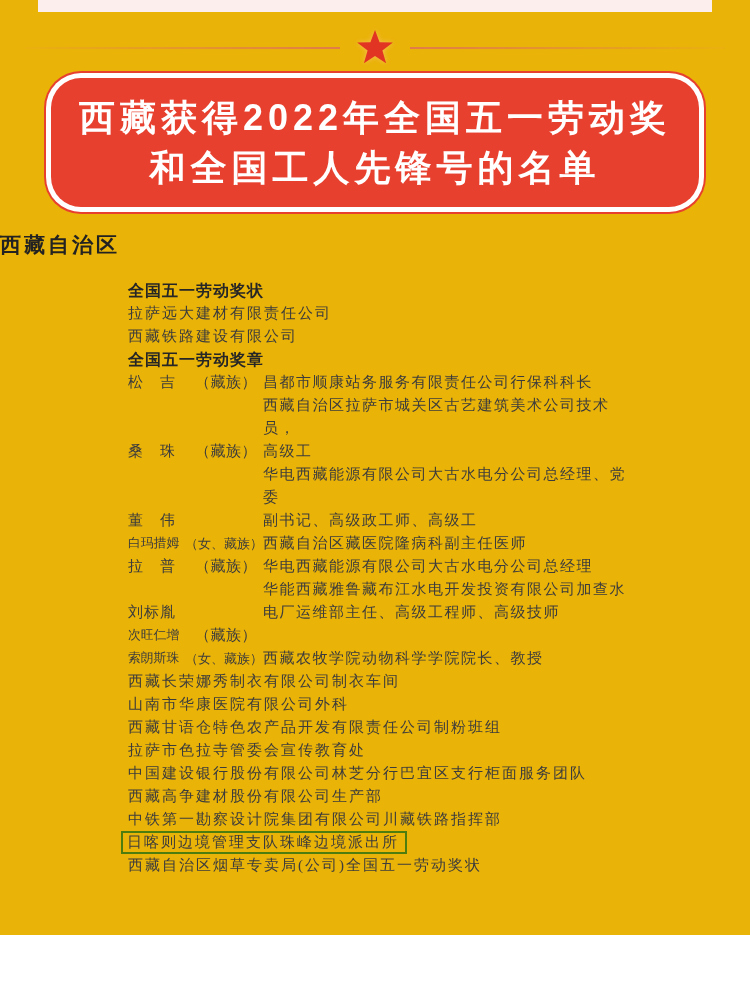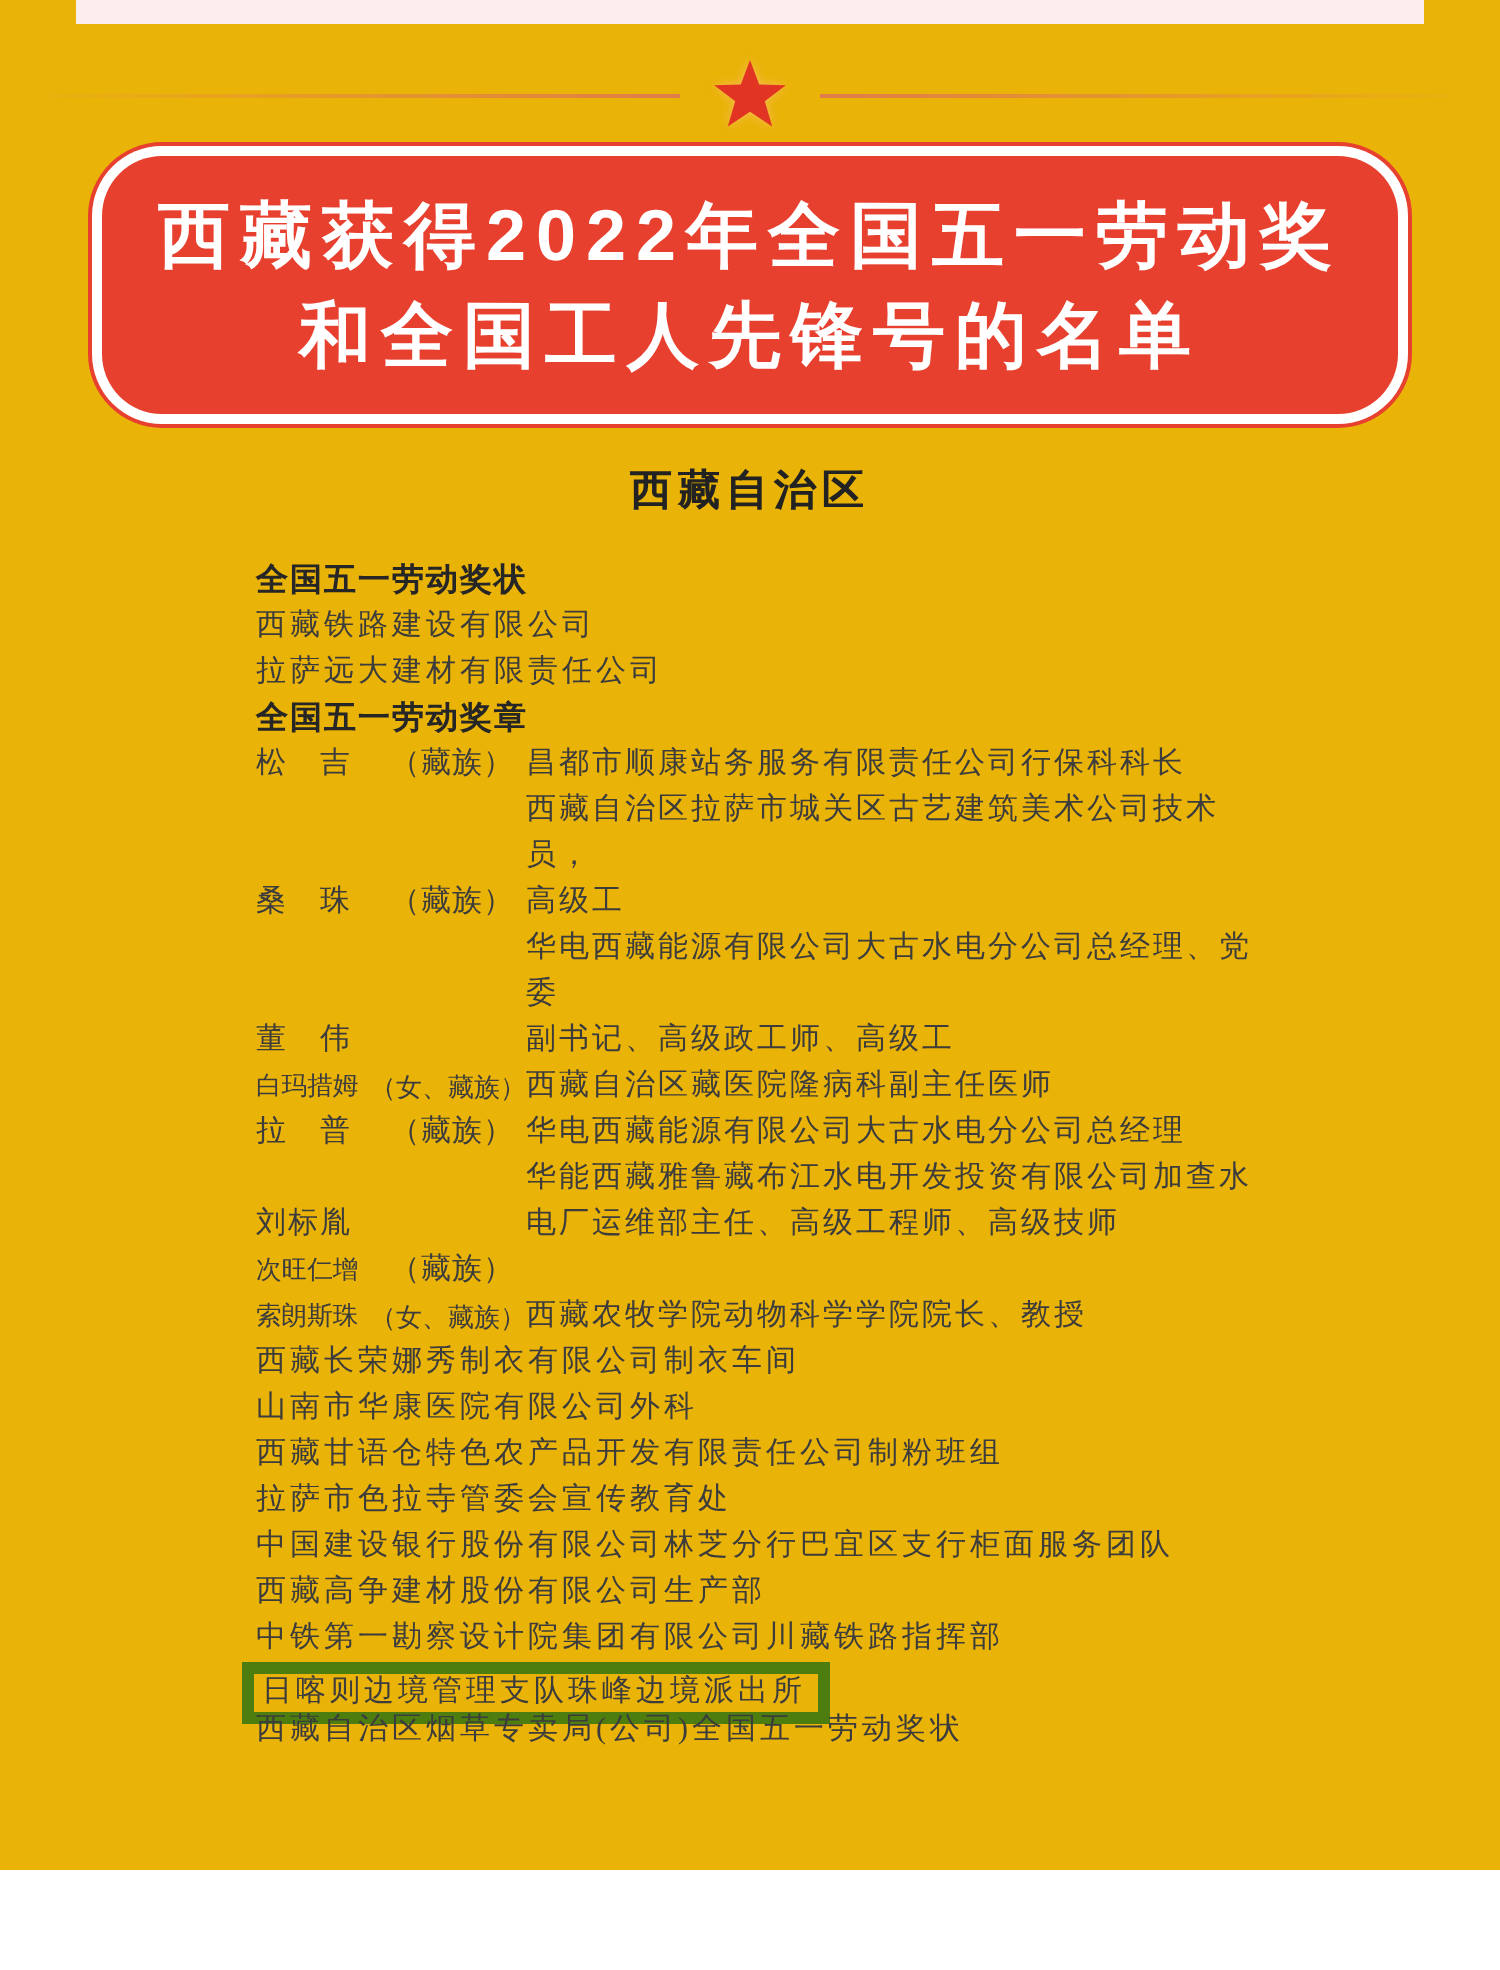--- a/index.html
+++ b/index.html
@@ -30,34 +30,34 @@
     text-align:center;
   }
   .banner-line {
     color:#ffffff; font-family:"Liberation Sans","DejaVu Sans",sans-serif;
     font-weight:bold; font-size:36px; line-height:50px; letter-spacing:5px;
     white-space:nowrap;
   }
 
   
   .region-title {
-    position:absolute; left:0; right:0; top:231px; text-align:center;
+    position:absolute; left:0; right:0; top:231px; text-align:left;
     font-weight:bold; font-size:21px; letter-spacing:3px; color:#222222;
   }
 
   
   .content { position:absolute; left:128px; top:279px; width:502px; }
   .sec-heading {
     font-family:Liberation Serif, serif;
     font-weight:bold; font-size:16px; line-height:23px; letter-spacing:1px; color:#262626;
   }
   .item { height:23px; line-height:23px; font-size:15px; letter-spacing:2px; white-space:nowrap; }
   .hl-box {
     display:inline-block; line-height:19px; padding:0 6px 0 4px; margin-left:-7px;
-    border:6px solid #4d7c0f;
+    border:2px solid #4d7c0f;
   }
   .person-row { display:flex; align-items:flex-end; }
   .p-name  { flex:0 0 67px; font-size:15px; line-height:23px; letter-spacing:1px; white-space:nowrap; }
   .p-name.compact { font-size:12.8px; letter-spacing:0; }
   .p-ethnic { flex:0 0 68px; font-size:15px; line-height:23px; letter-spacing:0.5px; white-space:nowrap; }
   .p-ethnic.wide { margin-left:-10px; flex-basis:78px; font-size:13px; letter-spacing:0; }
   .p-desc { flex:1; font-size:15px; line-height:23px; letter-spacing:1.5px; white-space:pre-line; }
 </style>
 </head>
 <body>
@@ -76,22 +76,22 @@
 
   <div class="banner">
     <div class="banner-line">西藏获得2022年全国五一劳动奖</div>
     <div class="banner-line">和全国工人先锋号的名单</div>
   </div>
 
   <div class="region-title">西藏自治区</div>
 
   <div class="content" id="sections-container">
       <div class="sec-heading">全国五一劳动奖状</div>
+      <div class="item"><span>拉萨远大建材有限责任公司</span></div>
       <div class="item"><span>西藏铁路建设有限公司</span></div>
-      <div class="item"><span>拉萨远大建材有限责任公司</span></div>
       <div class="sec-heading">全国五一劳动奖章</div>
       <div class="person-row">
         <span class="p-name">松　吉</span>
         <span class="p-ethnic">（藏族）</span>
         <span class="p-desc">昌都市顺康站务服务有限责任公司行保科科长</span>
       </div>
       <div class="person-row">
         <span class="p-name">桑　珠</span>
         <span class="p-ethnic">（藏族）</span>
         <span class="p-desc">西藏自治区拉萨市城关区古艺建筑美术公司技术员，

